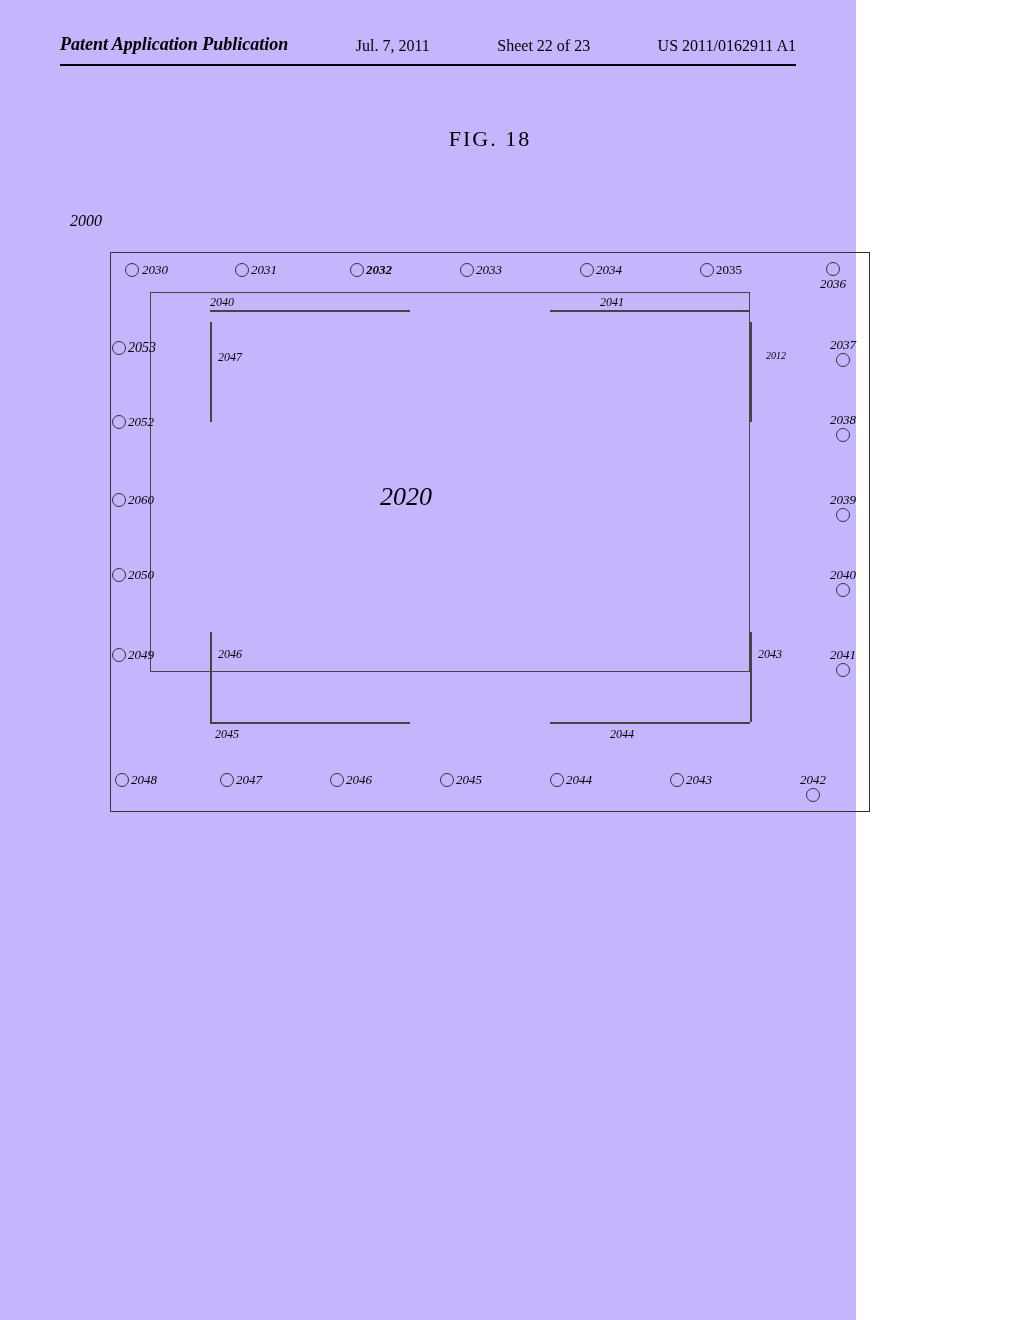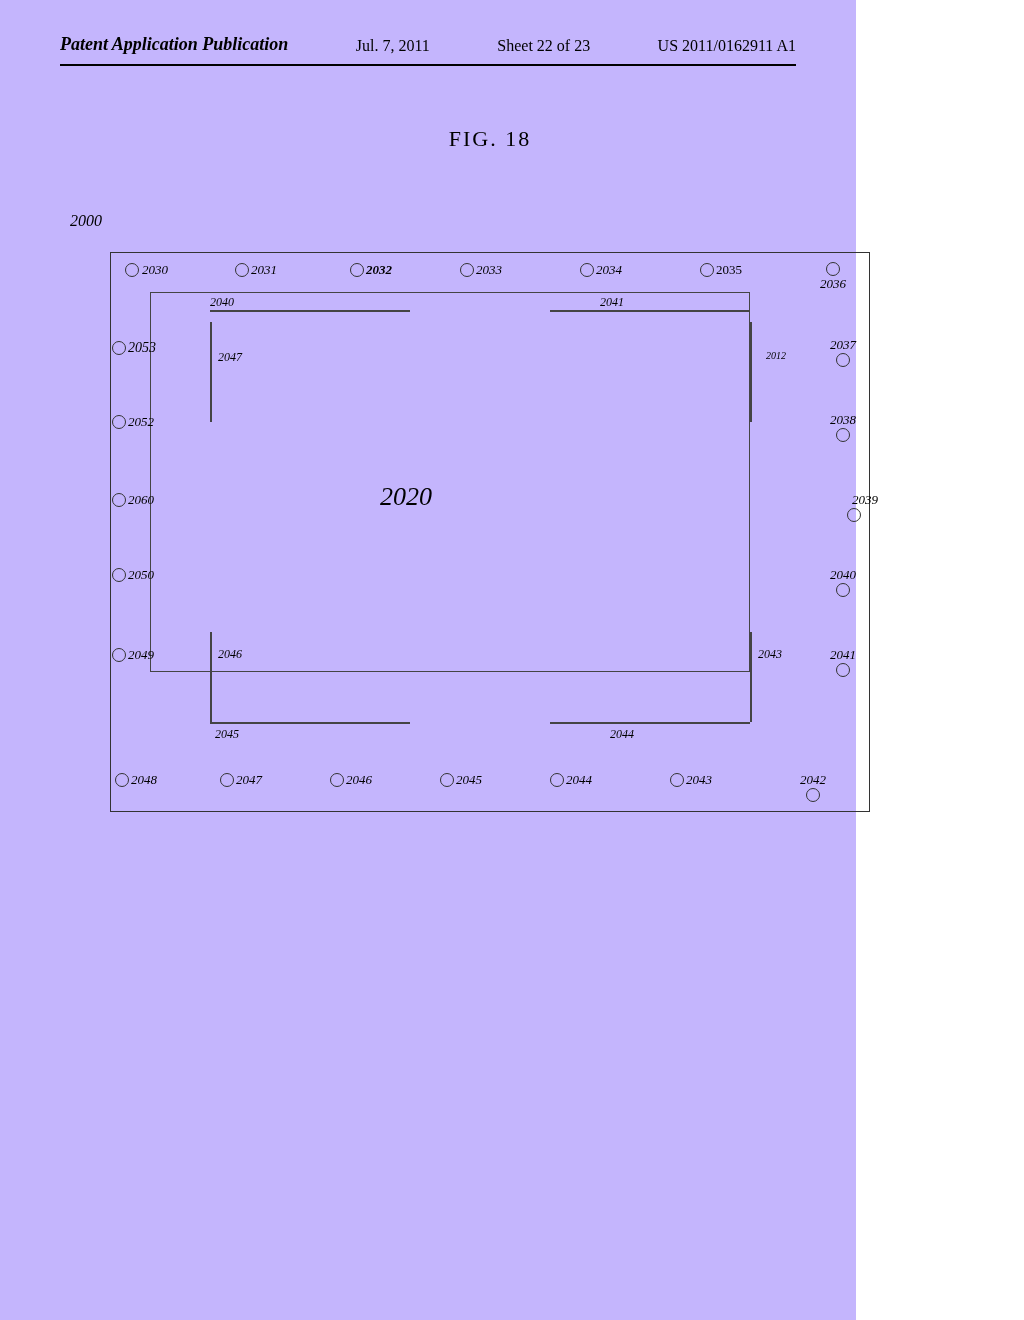--- a/index.html
+++ b/index.html
@@ -201,21 +201,21 @@
         <span style="font-size:13px; font-style:italic;text-align:center;">2038</span>
         <div class="node-circle"></div>
       </div>
 
       <div style="position:absolute; top:222px; left:42px; display:flex; align-items:center; gap:2px;">
         <div class="node-circle"></div>
         <span style="font-size:13px; font-style:italic;">2052</span>
       </div>
 
       <div style="position:absolute; top:300px; left:760px; display:flex; flex-direction:column; align-items:center;">
-        <span style="font-size:13px; font-style:italic;margin-left:22px;">2039</span>
+        <span style="font-size:13px; font-style:italic;">2039</span>
         <div class="node-circle"></div>
       </div>
 
       <div style="position:absolute; top:300px; left:42px; display:flex; align-items:center; gap:2px;">
         <div class="node-circle"></div>
         <span style="font-size:13px; font-style:italic;">2060</span>
       </div>
 
       <div style="position:absolute; top:375px; left:760px; display:flex; flex-direction:column; align-items:center;">
         <span style="font-size:13px; font-style:italic;">2040</span>

